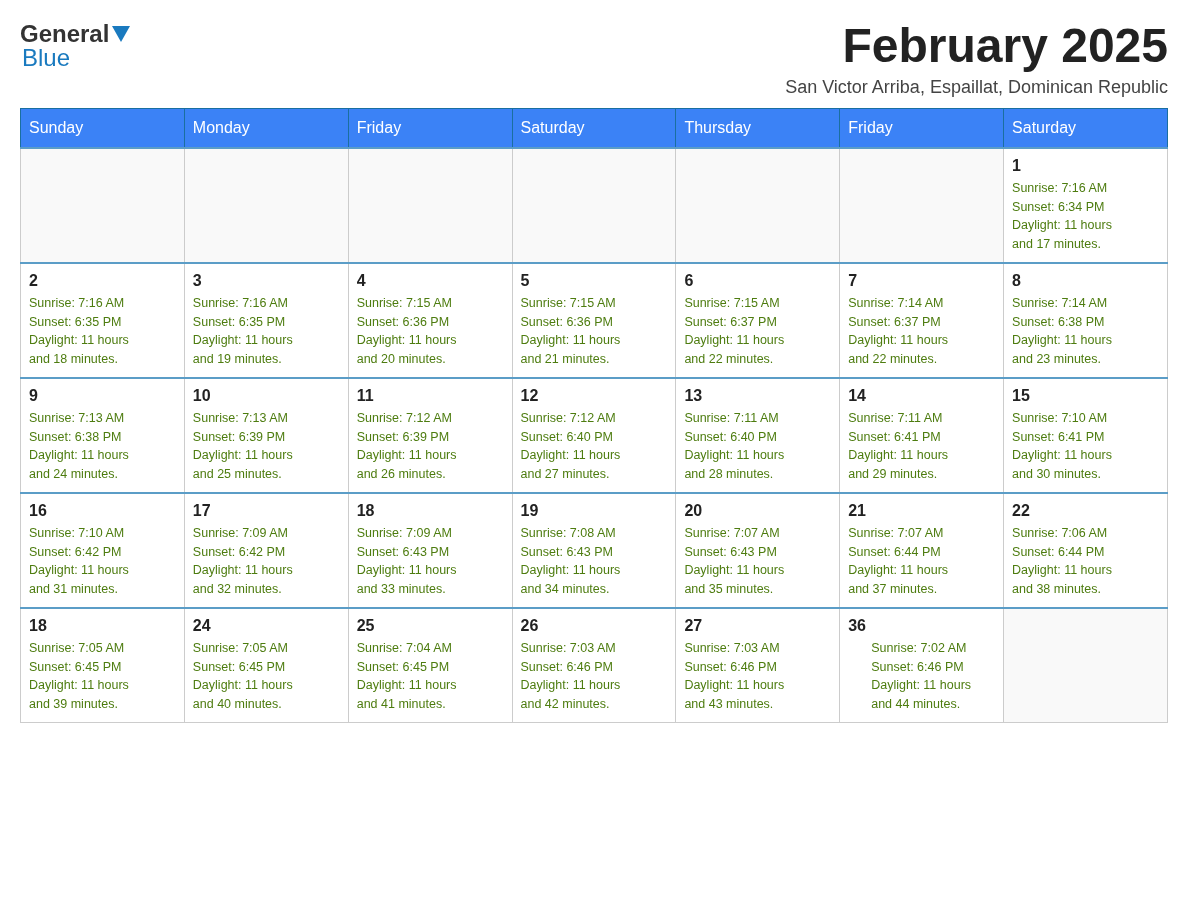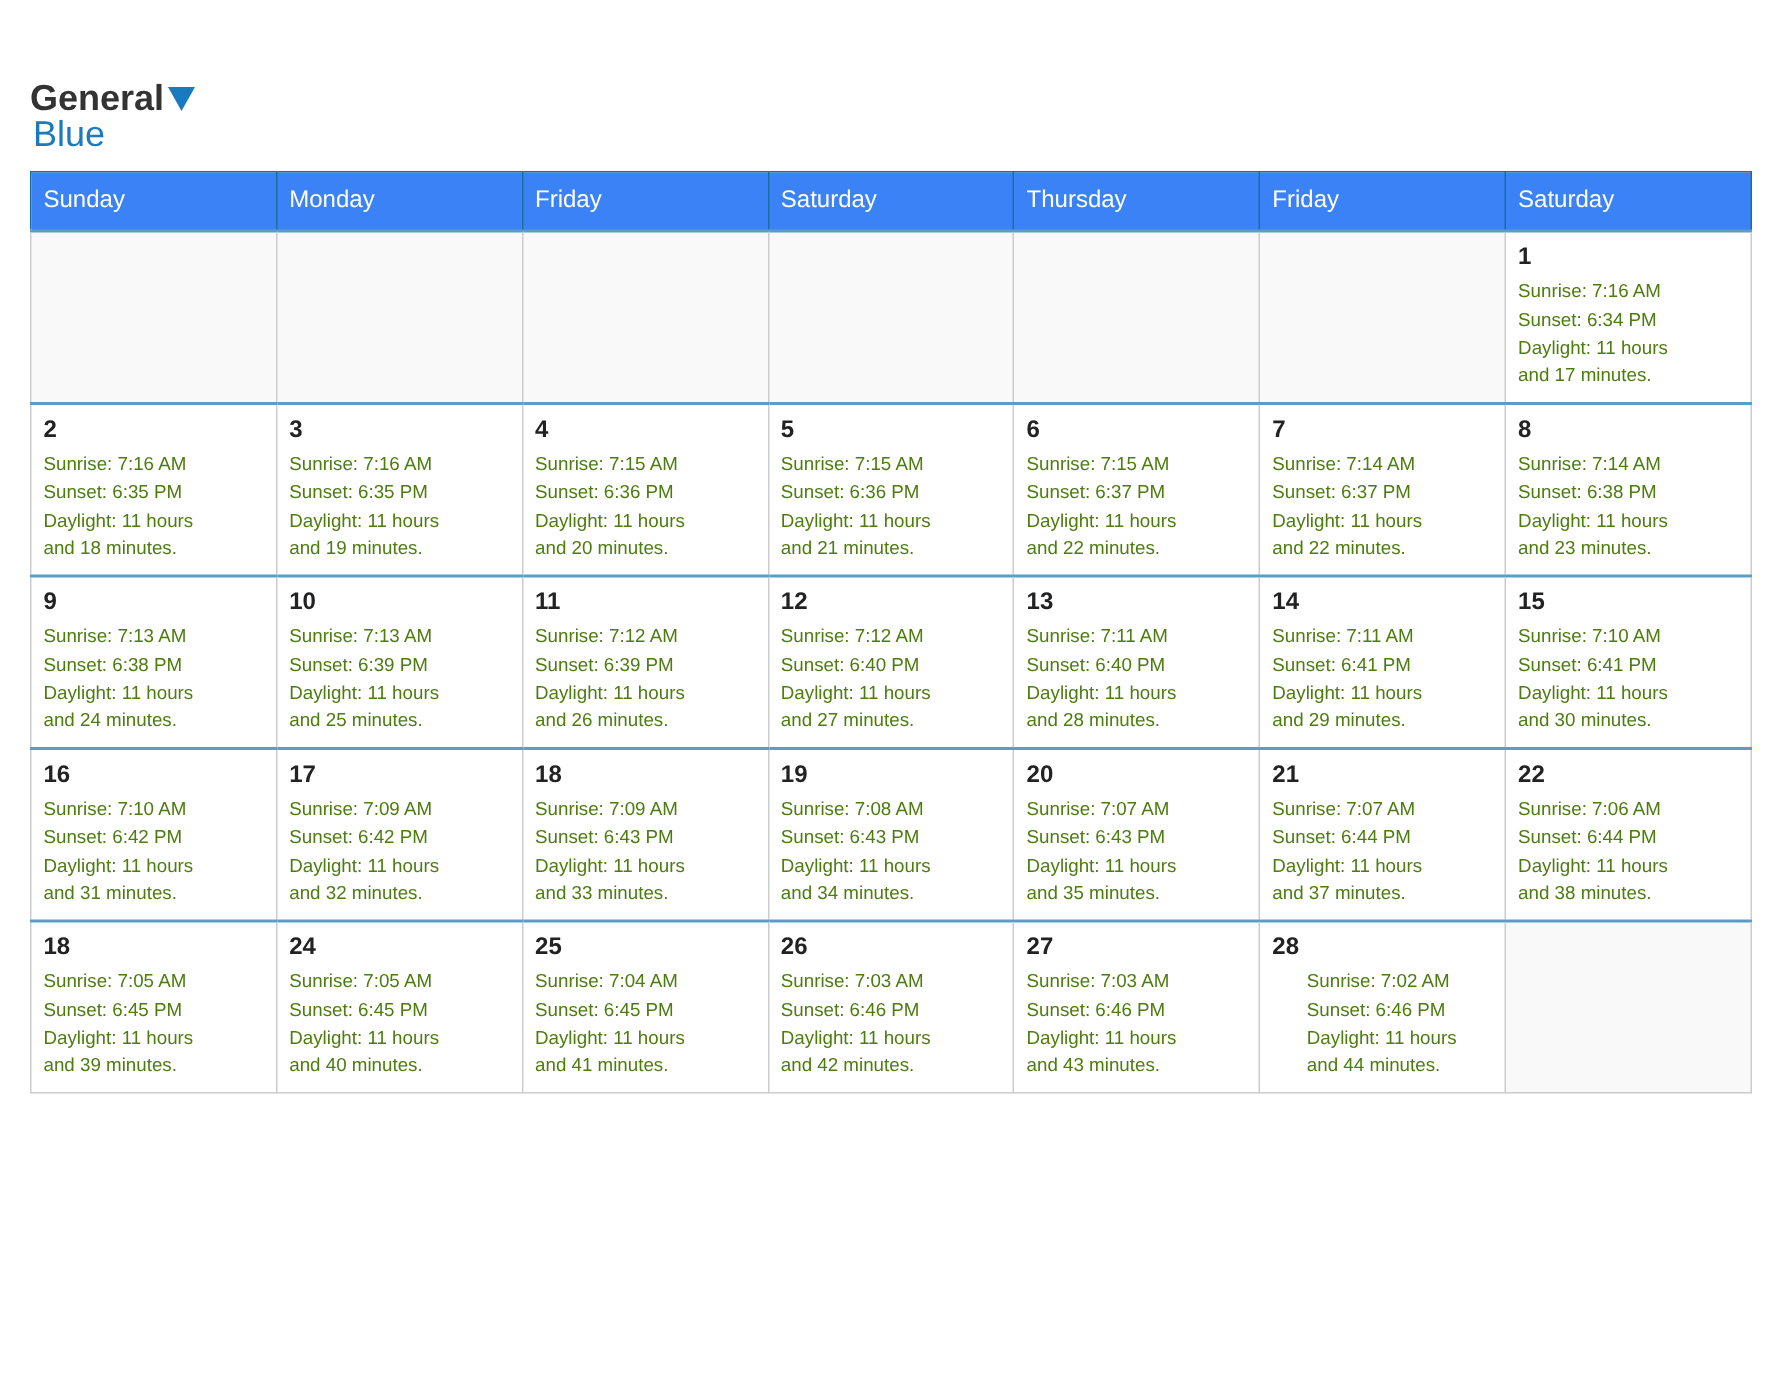--- a/index.html
+++ b/index.html
@@ -8,21 +8,20 @@
       background: #fff;
       padding: 20px;
       width: 1188px;
       min-height: 918px;
     }
     .header {
       display: flex;
       justify-content: space-between;
       align-items: flex-start;
       margin-bottom: 10px;
-      margin-top: 32px;
     }
     .title-section {
       text-align: right;
     }
     .month-title {
       font-size: 48px;
       font-weight: bold;
       color: #222;
       line-height: 1.1;
     }
@@ -88,20 +87,24 @@
   <div class="logo-wrapper">
     <div class="logo-line1">
       <span style="font-size:24px;font-weight:bold;color:#333;">General</span>
       <div style="display:inline-block;margin-left:3px;margin-top:4px;">
         <svg width="18" height="16" viewBox="0 0 18 16">
           <polygon points="0,0 18,0 9,16" fill="#1a7abf"></polygon>
         </svg>
       </div>
     </div>
     <div style="font-size:24px;font-weight:normal;color:#1a7abf;margin-top:-4px;margin-left:2px;">Blue</div>
+  </div>
+  <div class="title-section">
+    <div class="month-title">February 2025</div>
+    <div class="subtitle">San Victor Arriba, Espaillat, Dominican Republic</div>
   </div>
 </div>
 
 <table class="calendar">
   <thead>
     <tr>
       <th>Sunday</th>
       <th>Monday</th>
       <th>Friday</th>
       <th>Saturday</th>
@@ -309,21 +312,21 @@
 and 42 minutes.</div>
         </td>
         <td>
           <span class="day-number">27</span>
           <div class="day-info" style="white-space: pre-line;">Sunrise: 7:03 AM
 Sunset: 6:46 PM
 Daylight: 11 hours
 and 43 minutes.</div>
         </td>
         <td>
-          <span class="day-number">28</span>
+          <span class="day-number">36</span>
           <div class="day-info" style="white-space: pre-line; margin-left: 23px;">Sunrise: 7:02 AM
 Sunset: 6:46 PM
 Daylight: 11 hours
 and 44 minutes.</div>
         </td>
         <td class="empty-cell">&nbsp;</td>
       </tr>
     </tbody>
 </table>
 

